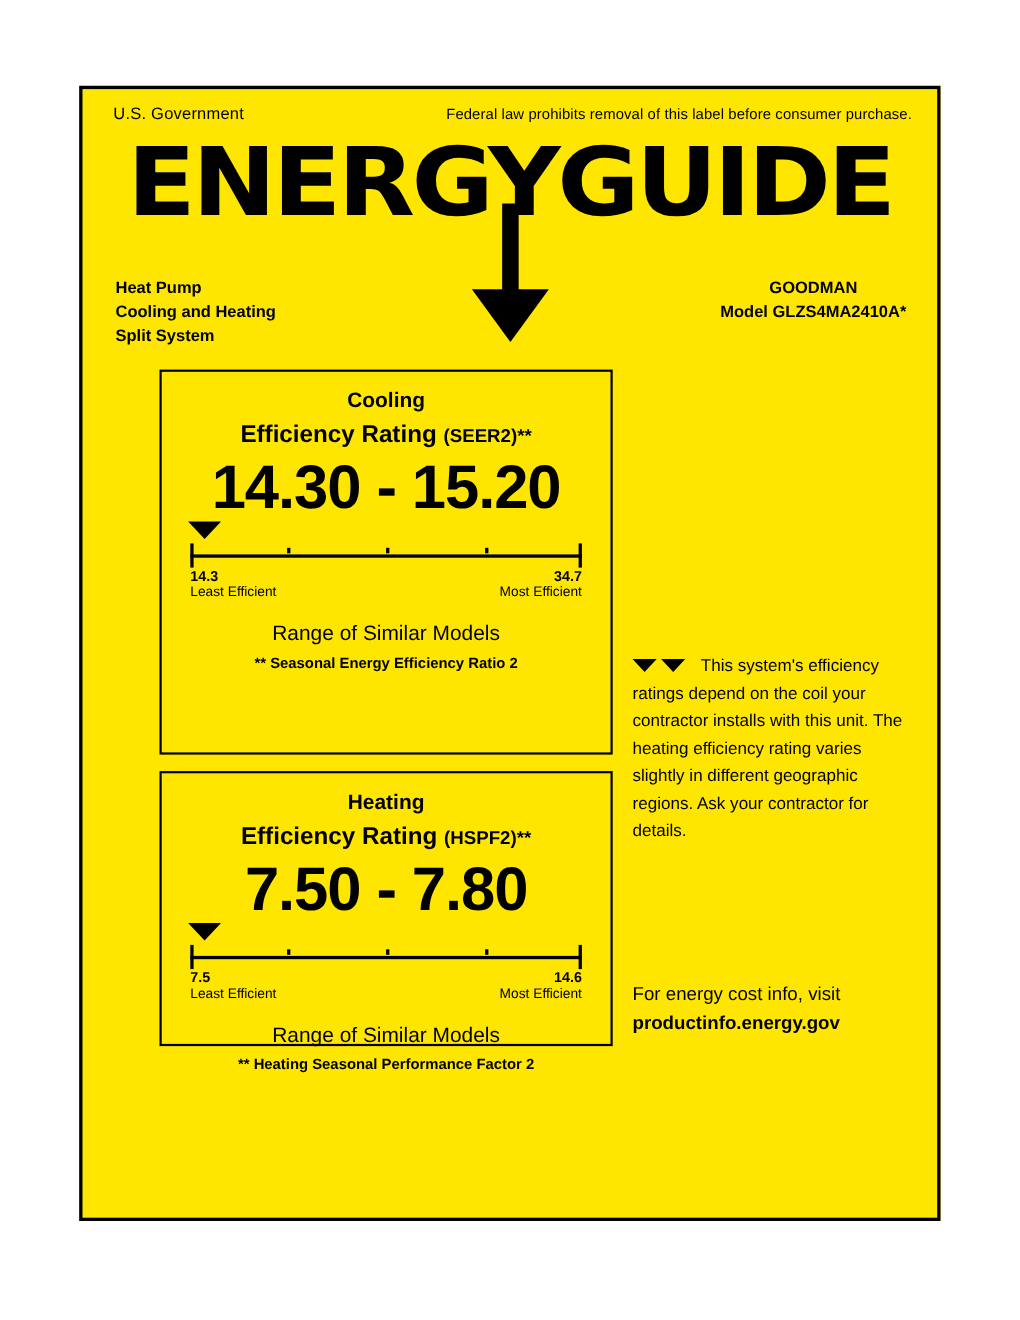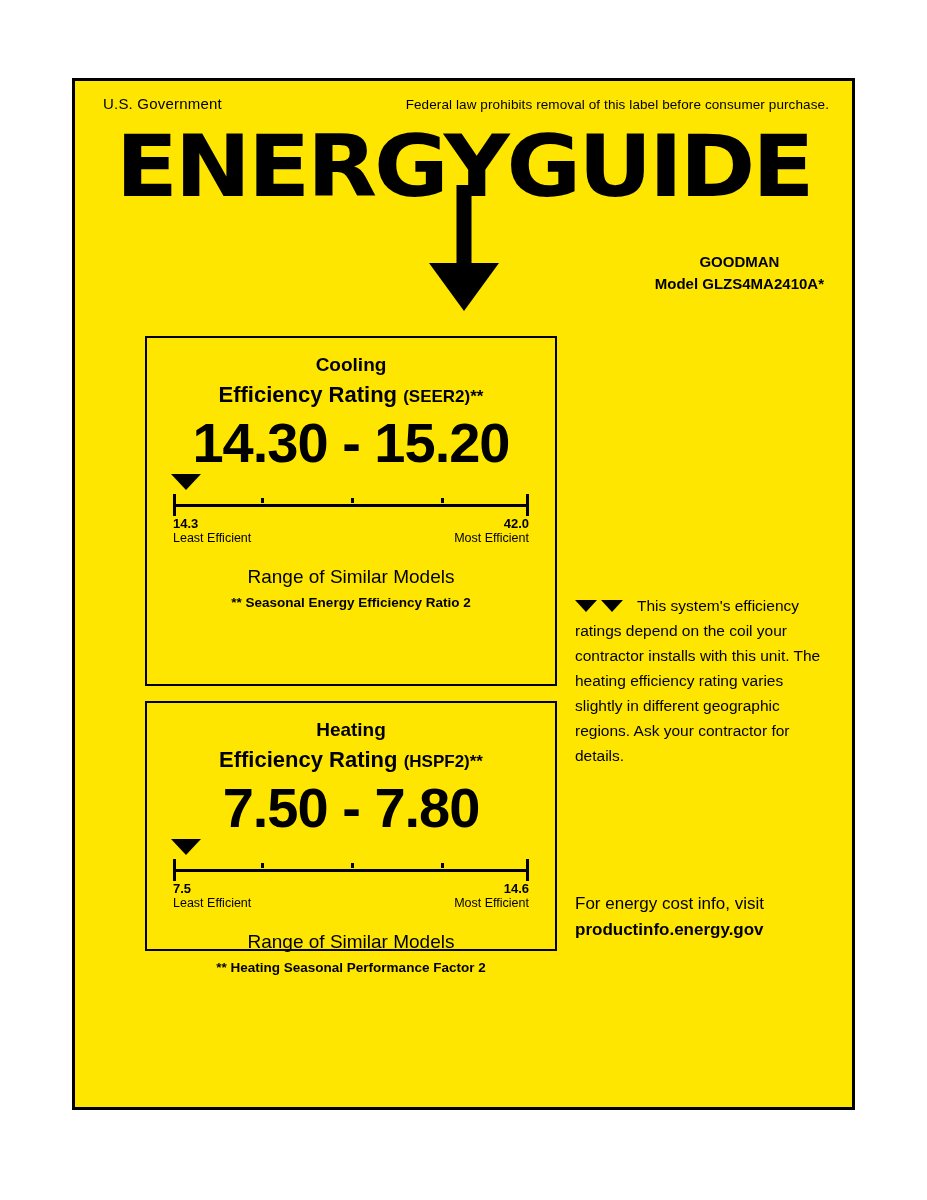--- a/index.html
+++ b/index.html
@@ -264,20 +264,25 @@
     <div class="legal-text">Federal law prohibits removal of this label before consumer purchase.</div>
   </div>
 
   <div class="wordmark">ENERGYGUIDE</div>
 
   <div class="arrow-wrap">
     <div class="arrow-stem"></div>
     <div class="arrow-head"></div>
   </div>
 
+  <div class="product-block">
+    <div>Heat Pump</div>
+    <div>Cooling and Heating</div>
+    <div>Split System</div>
+  </div>
 
   <div class="brand-block">
     <div>GOODMAN</div>
     <div>Model GLZS4MA2410A*</div>
   </div>
 
   <div class="rating-box" id="cooling-box">
     <div class="rb-title">Cooling</div>
     <div class="rb-subtitle">
       <span>Efficiency Rating</span>
@@ -287,21 +292,21 @@
 
     <div class="scale-wrap">
       <div class="scale-pointer"></div>
       <div class="scale-line"></div>
       <div class="scale-cap left"></div>
       <div class="scale-cap right"></div>
       <div class="scale-tick" style="left:25%"></div>
       <div class="scale-tick" style="left:50%"></div>
       <div class="scale-tick" style="left:75%"></div>
       <div class="scale-min">14.3</div>
-      <div class="scale-max">42.0</div>
+      <div class="scale-max">34.7</div>
       <div class="scale-minlabel">Least Efficient</div>
       <div class="scale-maxlabel">Most Efficient</div>
     </div>
 
     <div class="rb-range">Range of Similar Models</div>
     <div class="rb-foot">** Seasonal Energy Efficiency Ratio 2</div>
   </div>
 
   <div class="rating-box" id="heating-box">
     <div class="rb-title">Heating</div>

